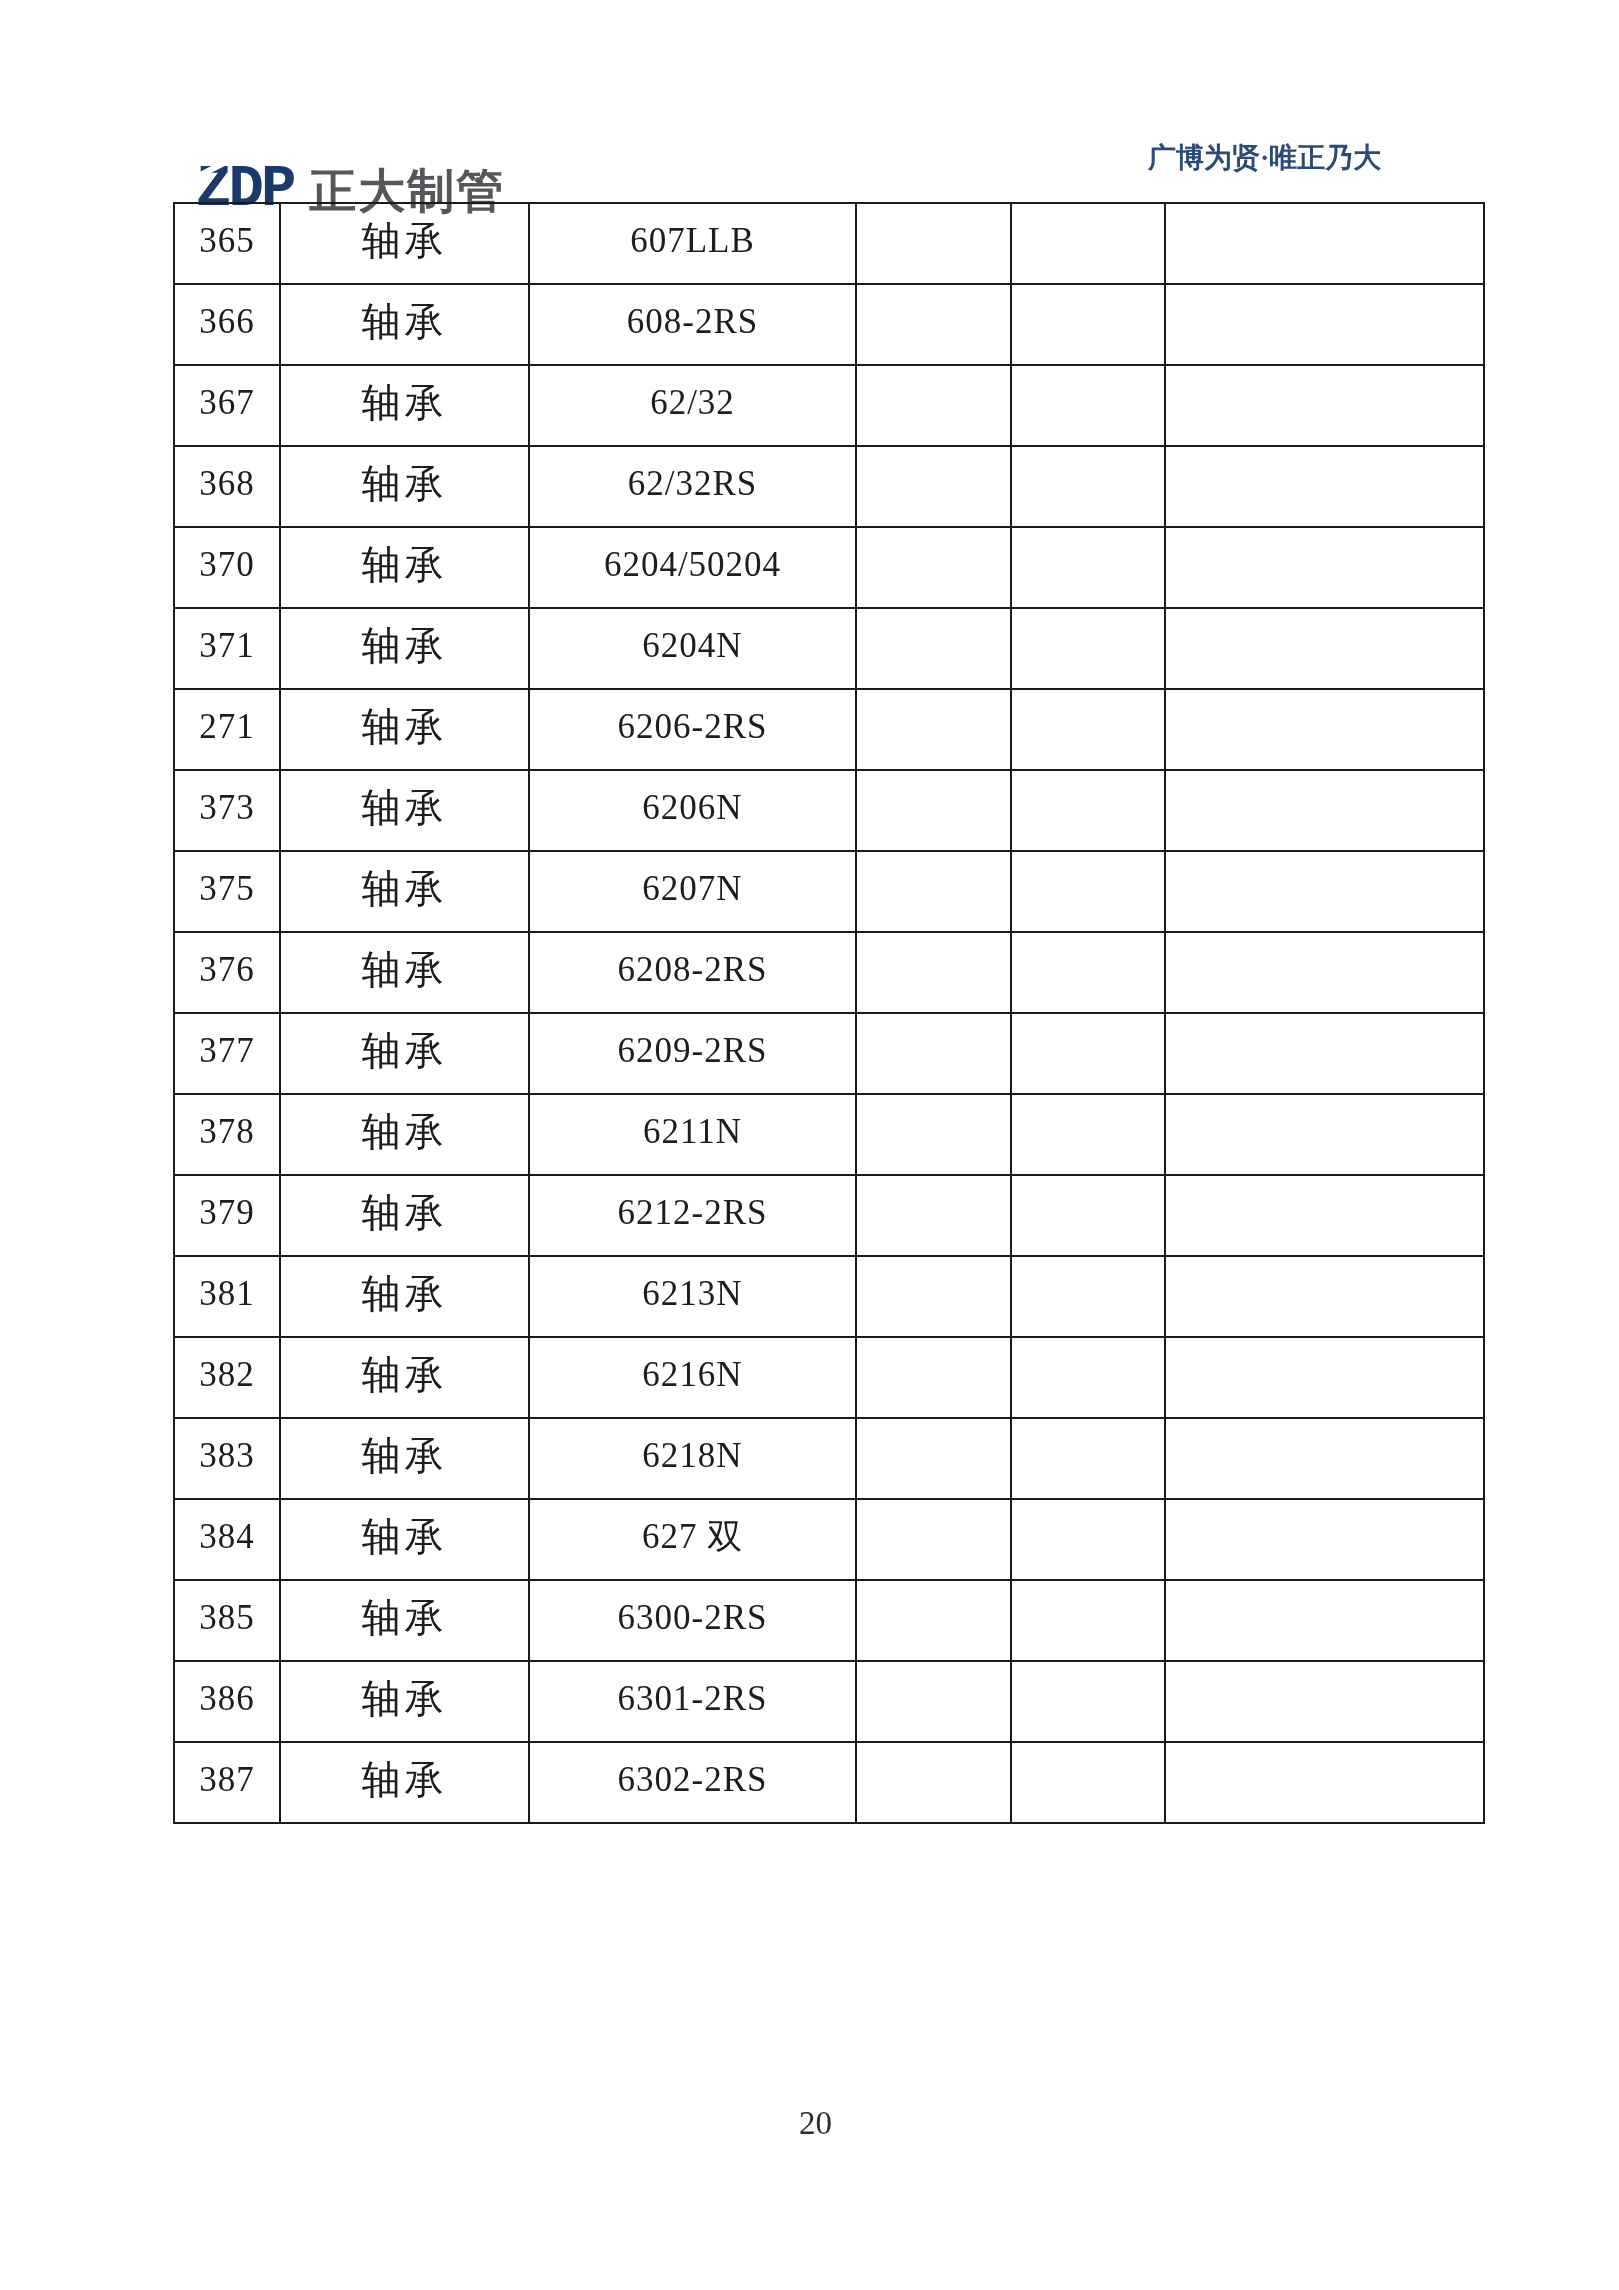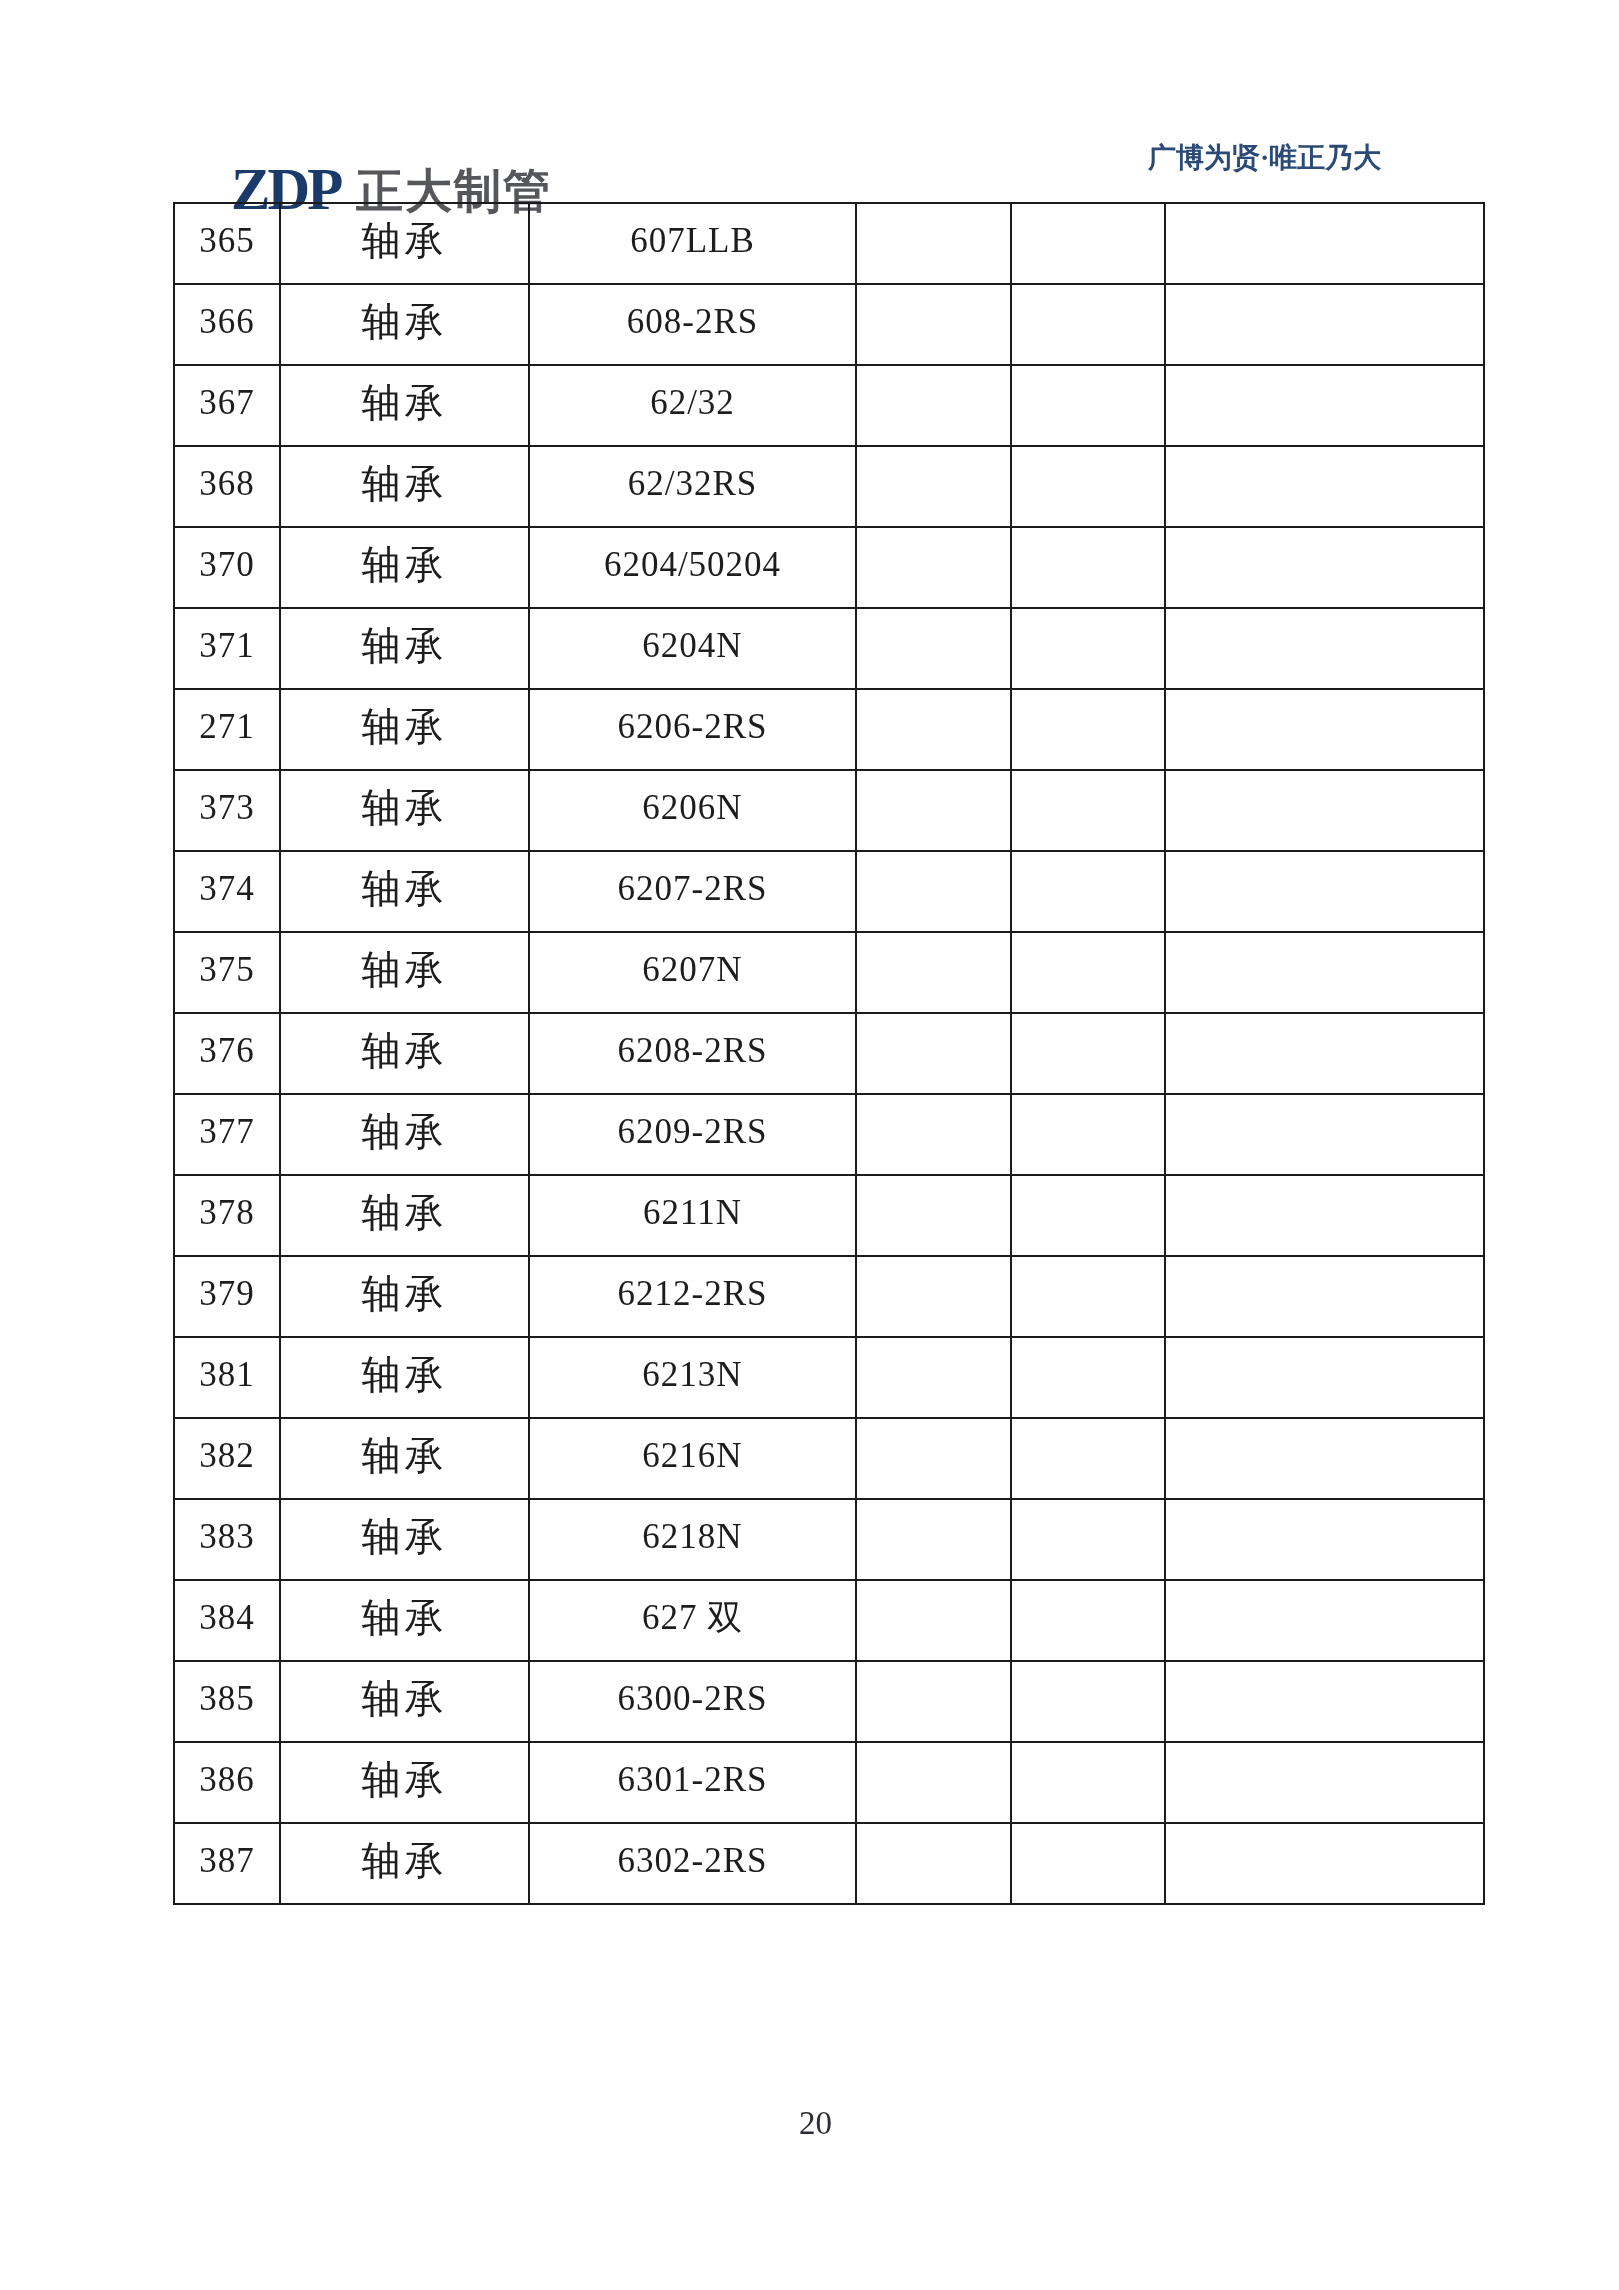--- a/index.html
+++ b/index.html
@@ -25,27 +25,26 @@
     position:absolute;
     left:196px;
     top:133px;
     display:flex;
     align-items:flex-end;
     gap:15.7px;
     white-space:nowrap;
   }
   .logo-abbr{
     position:relative;
-    font-family:Liberation Serif, serif;
+    font-family:Liberation Mono, monospace;
     font-weight:900;
     font-size:59px;
     line-height:51px;
     letter-spacing:-2.9px;
     color:var(--logo-navy);
-    margin-left:35px;
   }
   .logo-swoosh{
     position:absolute;
     left:-9.8px;
     top:26.5px;
     width:76px;
     height:5.9px;
     background:#ffffff;
     transform:rotate(-27deg);
     pointer-events:none;
@@ -194,28 +193,20 @@
 
     <tr>
       <td class="cell-no">373</td>
       <td class="cell-name">轴承</td>
       <td class="cell-model">6206N</td>
       <td class="cell-empty"></td>
       <td class="cell-empty"></td>
       <td class="cell-empty"></td>
     </tr>
 
-    <tr>
-      <td class="cell-no">374</td>
-      <td class="cell-name">轴承</td>
-      <td class="cell-model">6207-2RS</td>
-      <td class="cell-empty"></td>
-      <td class="cell-empty"></td>
-      <td class="cell-empty"></td>
-    </tr>
 
     <tr>
       <td class="cell-no">375</td>
       <td class="cell-name">轴承</td>
       <td class="cell-model">6207N</td>
       <td class="cell-empty"></td>
       <td class="cell-empty"></td>
       <td class="cell-empty"></td>
     </tr>
 

